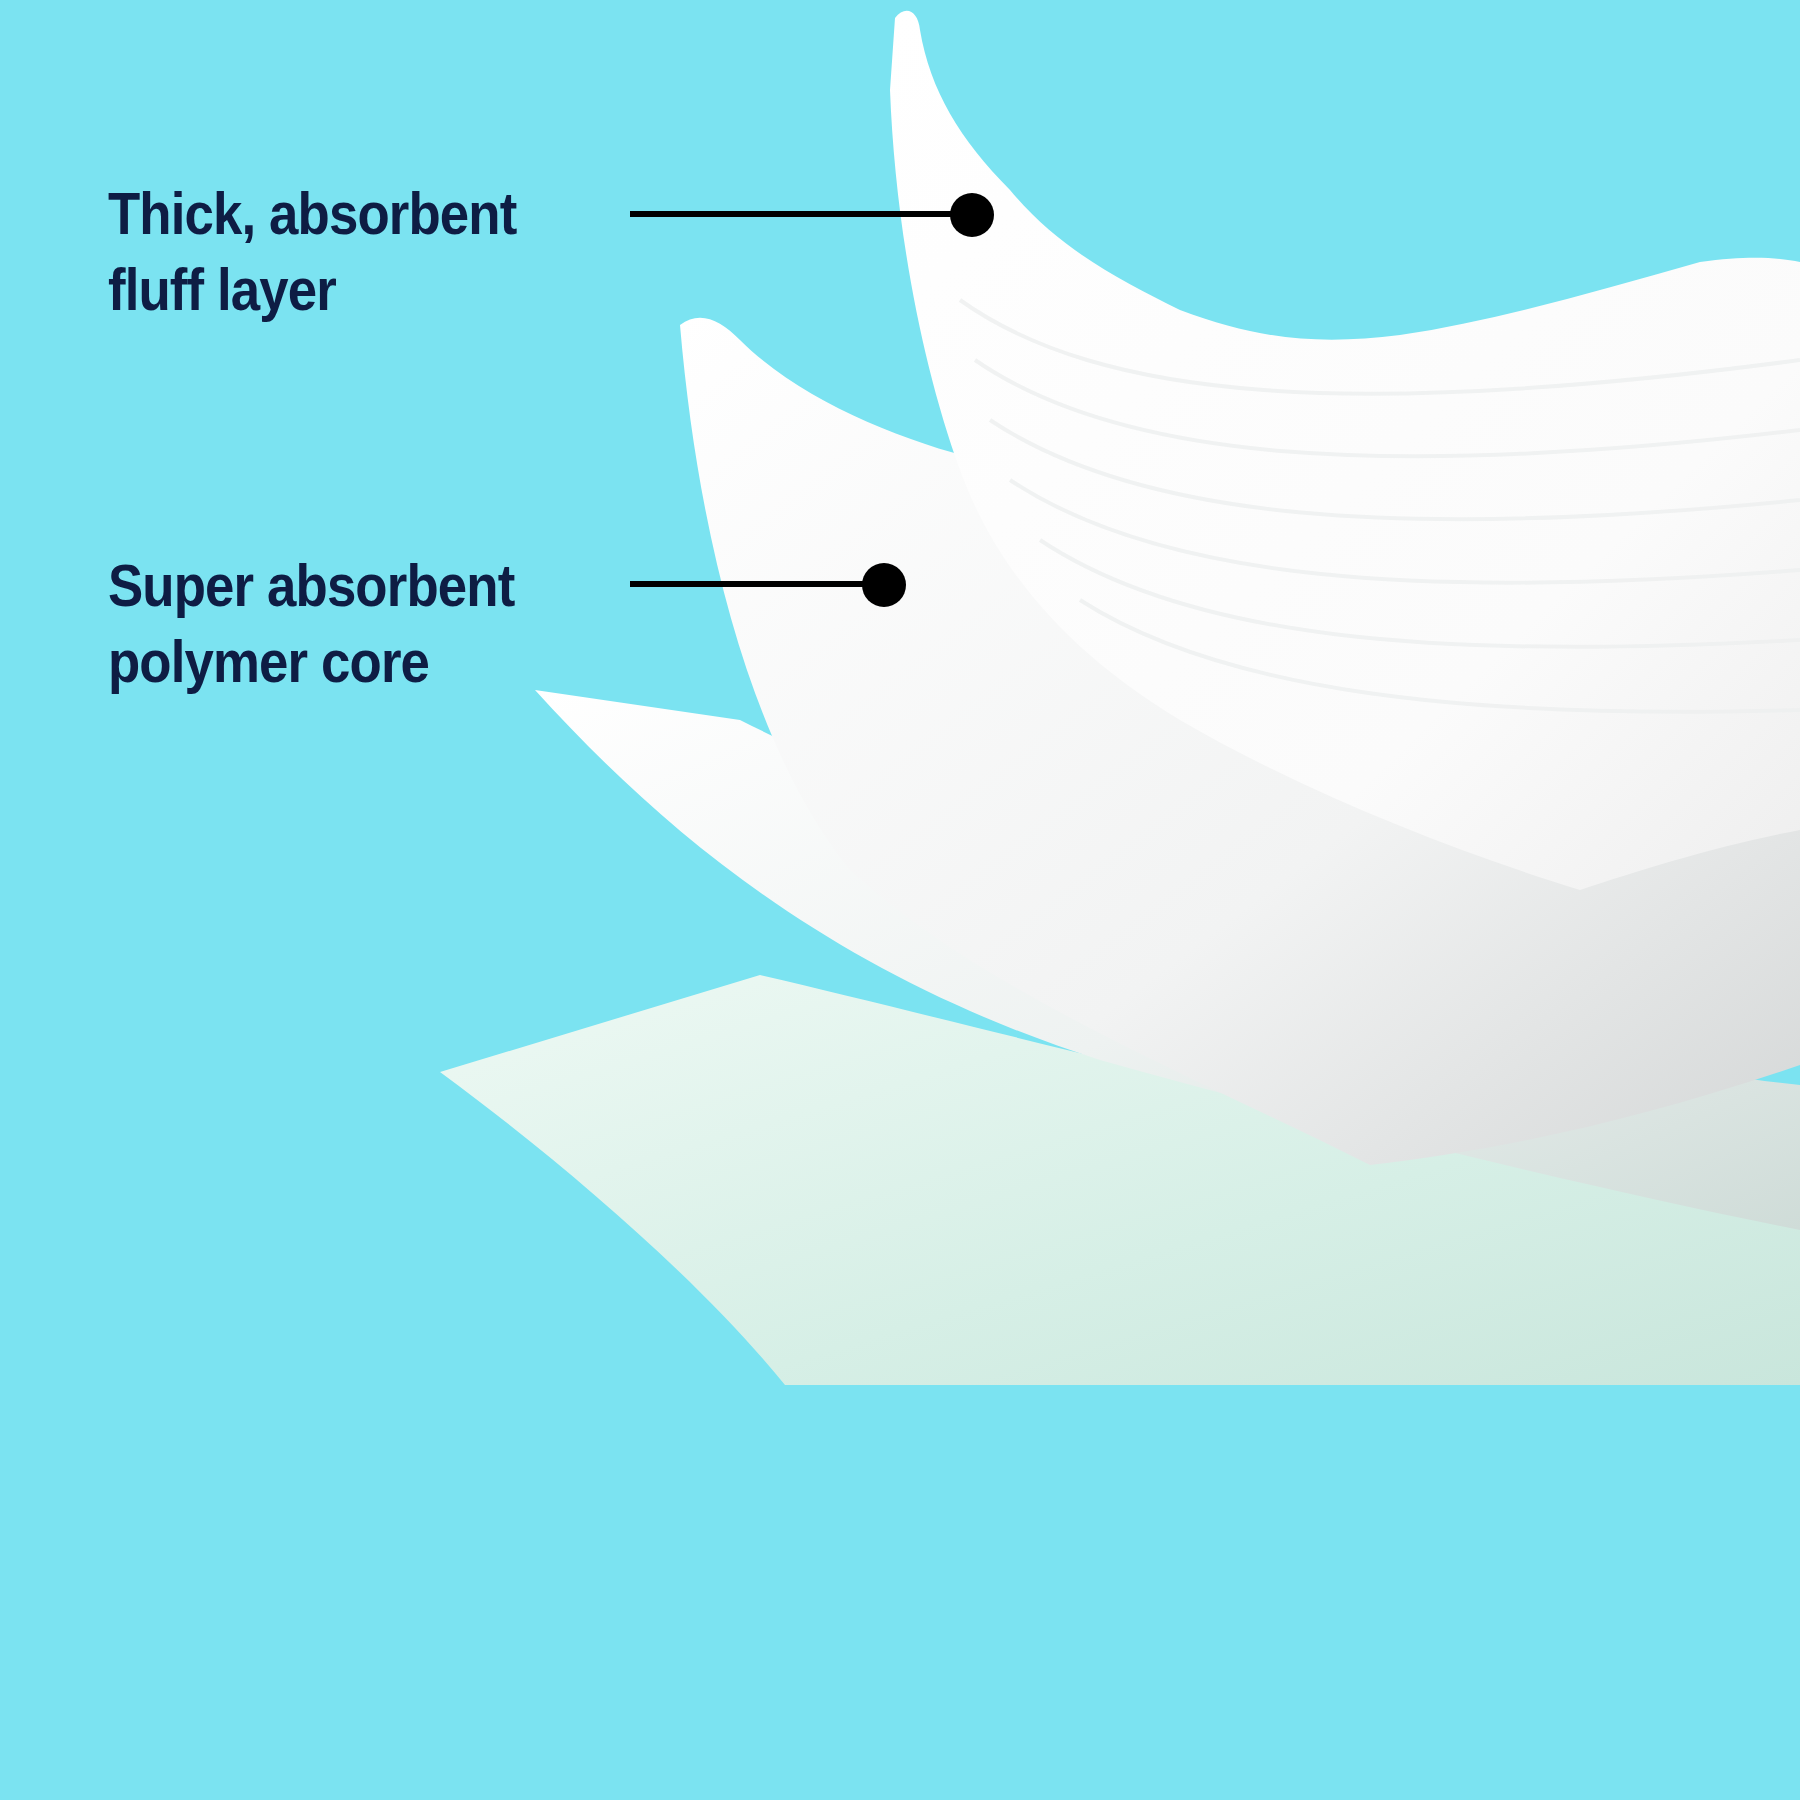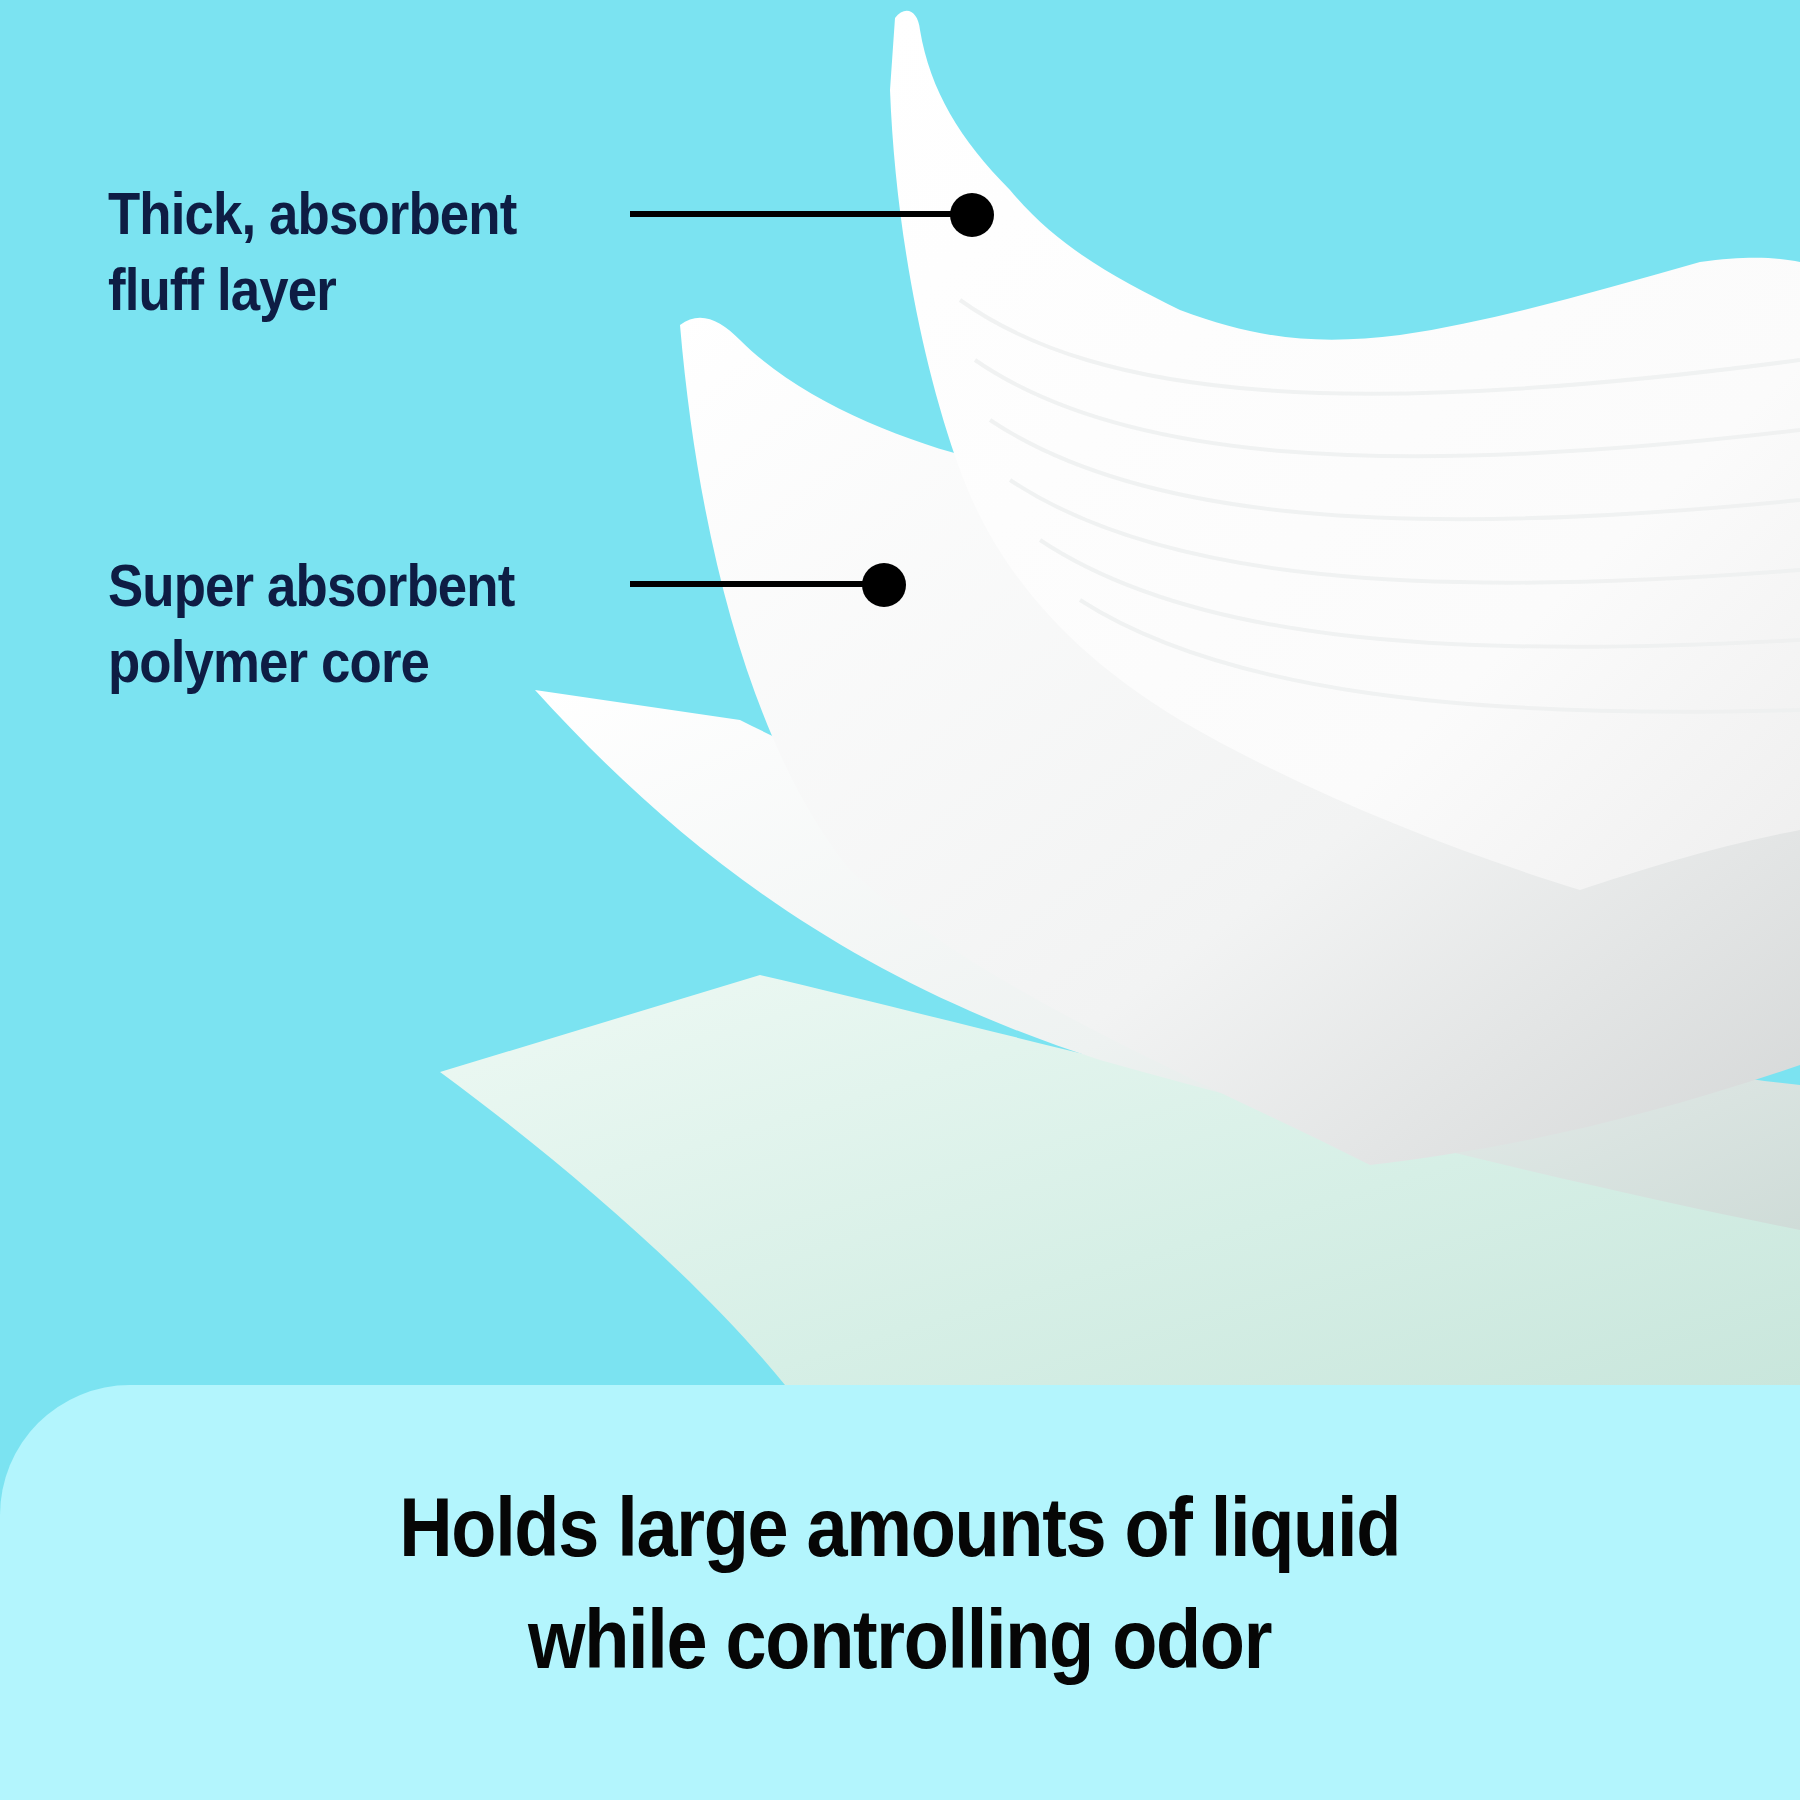--- a/index.html
+++ b/index.html
@@ -118,19 +118,13 @@
   <div class="leader-line line-1"></div>
   <div class="leader-dot dot-1"></div>
 
   <div class="callout-label callout-2">
     <span>Super absorbent</span>
     <span>polymer core</span>
   </div>
   <div class="leader-line line-2"></div>
   <div class="leader-dot dot-2"></div>
 
-  <div class="bottom-panel">
-    <div class="tagline">
-      <span>Holds large amounts of liquid</span>
-      <span>while controlling odor</span>
-    </div>
-  </div>
 </div>
 
 </body></html>

